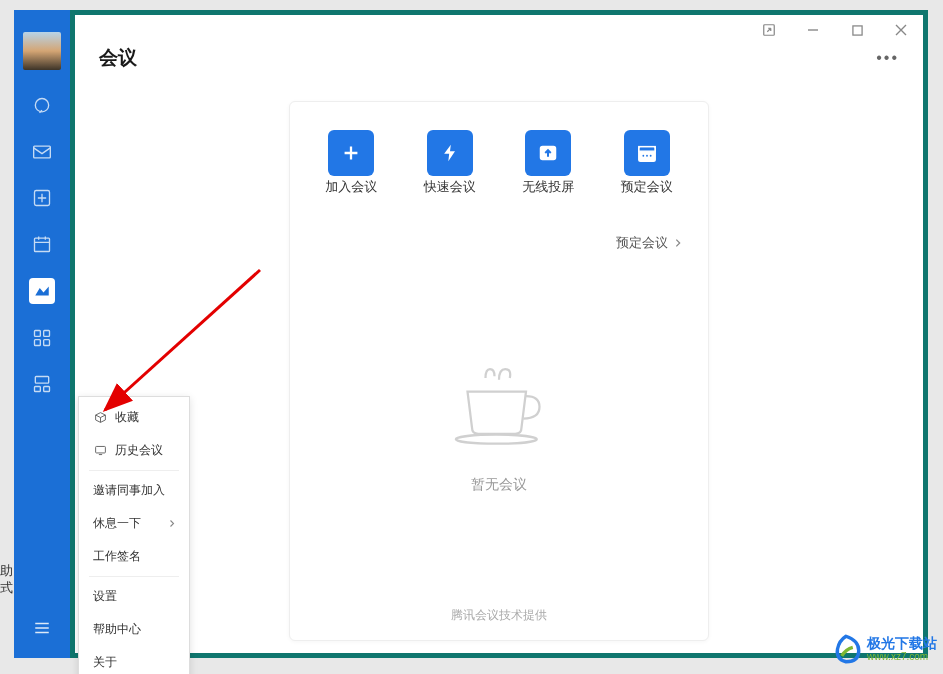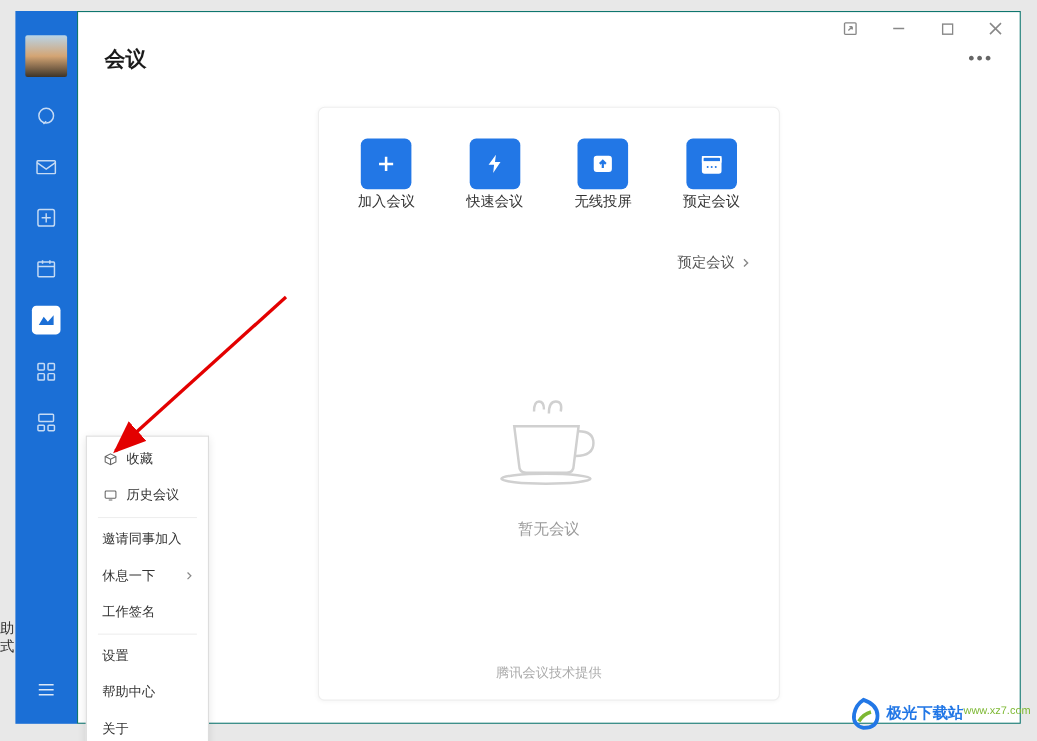--- a/index.html
+++ b/index.html
@@ -69,21 +69,21 @@
     }
     .main-window {
       position: absolute;
       left: 70px;
       top: 10px;
       width: 858px;
       height: 648px;
       background: #fff;
       display: flex;
       flex-direction: column;
-      border: 1px solid #0f766e;
+      border: 5px solid #0f766e;
     }
     .titlebar {
       height: 30px;
       display: flex;
       justify-content: flex-end;
       align-items: center;
       padding-right: 10px;
       gap: 20px;
     }
     .titlebar-btn {
@@ -233,21 +233,21 @@
       align-items: center;
       gap: 4px;
       z-index: 100;
     }
     .watermark-logo {
       width: 34px;
       height: 34px;
     }
     .watermark-text {
       display: flex;
-      flex-direction: row;
+      flex-direction: column;
       line-height: 1.1;
     }
     .wm-top {
       font-size: 14px;
       font-weight: bold;
       color: #2277e6;
     }
     .wm-bot {
       font-size: 10px;
       color: #7db833;

